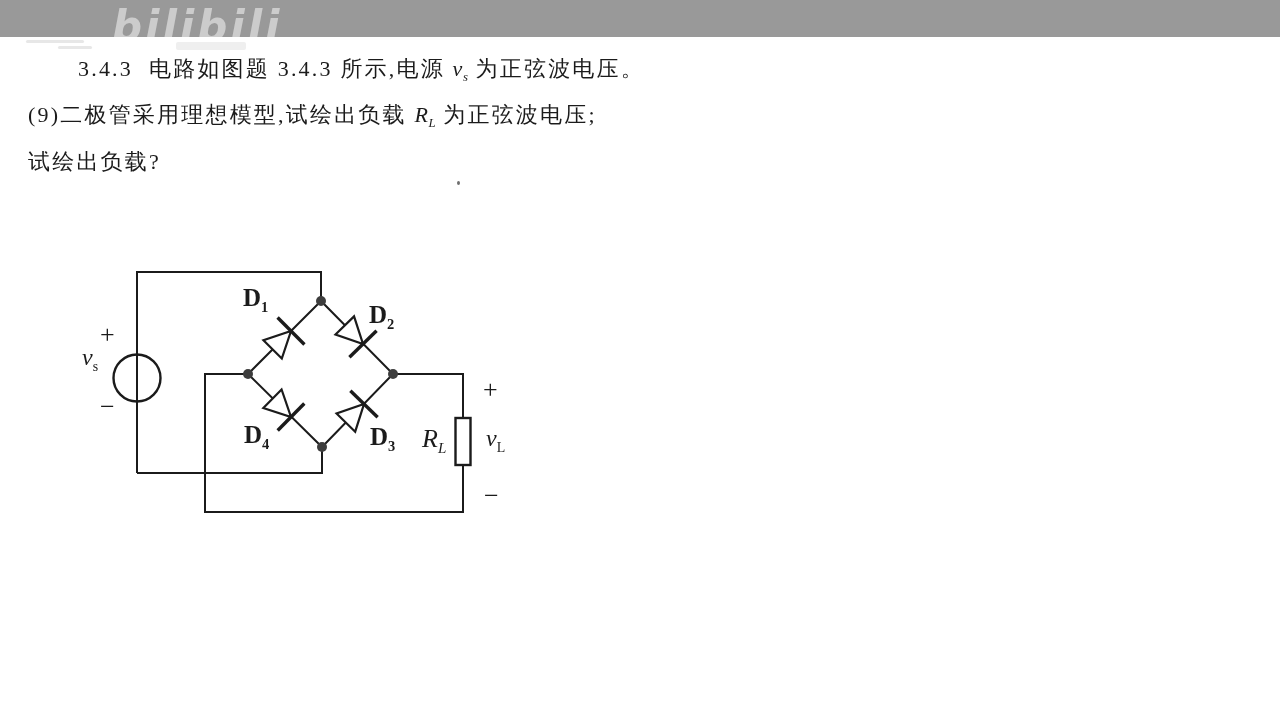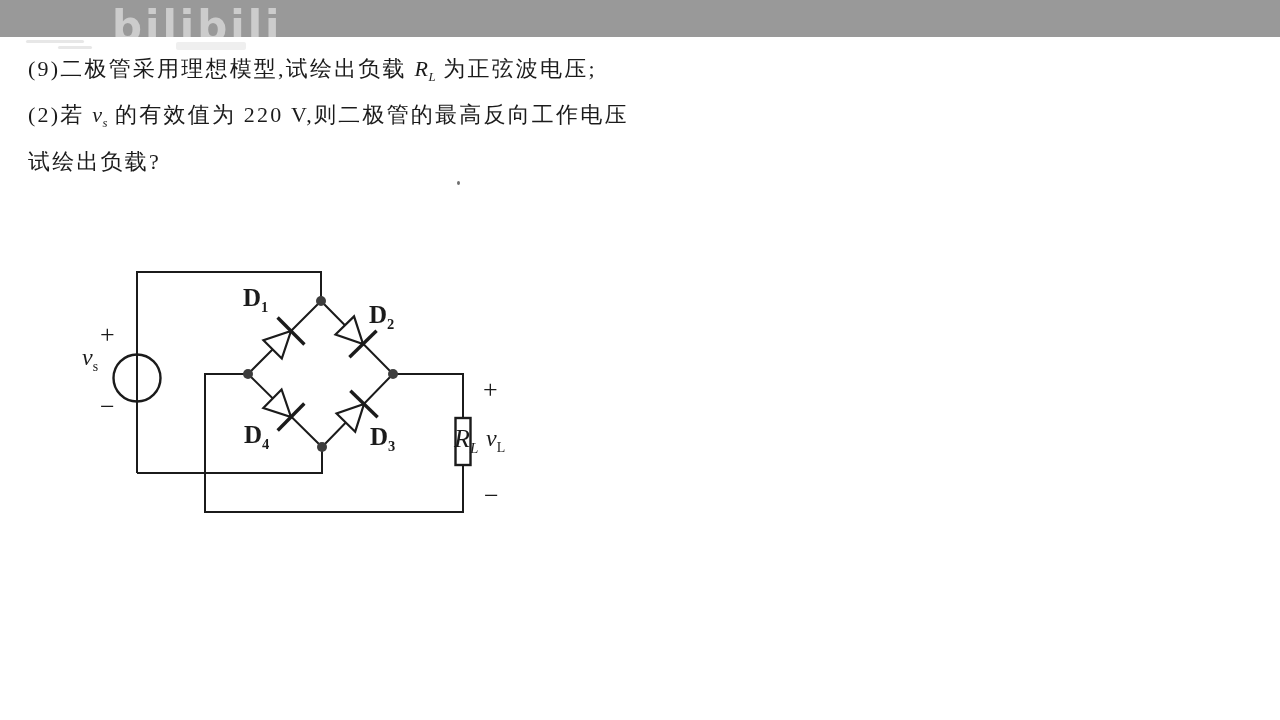--- a/index.html
+++ b/index.html
@@ -10,21 +10,21 @@
   .stage { position:relative; width:1280px; height:720px; background:#fff; }
 
   
   .topbar {
     position:absolute; left:0; top:0; width:1280px; height:37px;
     background:#999999;
   }
   .watermark {
     position:absolute; left:112px; top:2px;
     font-family:"DejaVu Sans","Liberation Sans",sans-serif;
-    font-weight:bold; font-size:42px; letter-spacing:3px;
+    font-weight:bold; font-style:italic; font-size:42px; letter-spacing:3px;
     color:rgba(255,255,255,0.5);
     user-select:none; pointer-events:none;
   }
   .wm-artifact { position:absolute; background:#e7e7e7; border-radius:2px; }
   .wm-a1 { left:26px;  top:40px; width:58px; height:3px; }
   .wm-a2 { left:58px;  top:46px; width:34px; height:3px; }
   .wm-a3 { left:176px; top:42px; width:70px; height:8px; background:#efefef; }
 
   
   .problem {
@@ -46,37 +46,37 @@
   .circuit { position:absolute; left:0; top:0; width:1280px; height:720px; }
   .csvg { position:absolute; left:0; top:0; }
   .clabel {
     position:absolute; color:#1b1b1b; white-space:nowrap;
     font-family:"Liberation Serif","DejaVu Serif",serif;
   }
   .lab-d    { font-size:25px; font-weight:600; }
   .lab-sign { font-size:26px; }
   .lab-var  { font-size:24px; font-style:italic; }
   .lab-var sub { font-style:normal; }
-  .lab-res  { font-size:26px; font-style:italic;margin-left:32px; }
+  .lab-res  { font-size:26px; font-style:italic; }
 </style>
 </head>
 <body>
 
 <div class="stage">
 
   <div class="topbar">
     <span class="watermark">bilibili</span>
   </div>
   <span class="wm-artifact wm-a1"></span>
   <span class="wm-artifact wm-a2"></span>
   <span class="wm-artifact wm-a3"></span>
 
   <div class="problem">
+    <p class="p1"><span>3.4.3</span><span class="gap"></span><span>电路如图题 3.4.3 所示,电源 </span><span class="vr"><span>v</span><sub>s</sub></span><span> 为正弦波电压。</span></p>
     <p><span>(9)二极管采用理想模型,试绘出负载 </span><span class="vr"><span>R</span><sub>L</sub></span><span> 为正弦波电压;</span></p>
-    <p><span>(2)若 </span><span class="vr"><span>v</span><sub>s</sub></span><span> 的有效值为 220 V,则二极管的最高反向工作电压</span></p>
     <p><span>试绘出负载?</span></p>
   </div>
 
   <span class="stray"></span>
 
   <div class="circuit">
     <svg class="csvg" width="1280" height="720" viewBox="0 0 1280 720">
       <g stroke="#1b1b1b" stroke-width="2" fill="none">
 
         <path d="M137,473 L137,272 L321,272 L321,301"></path>

